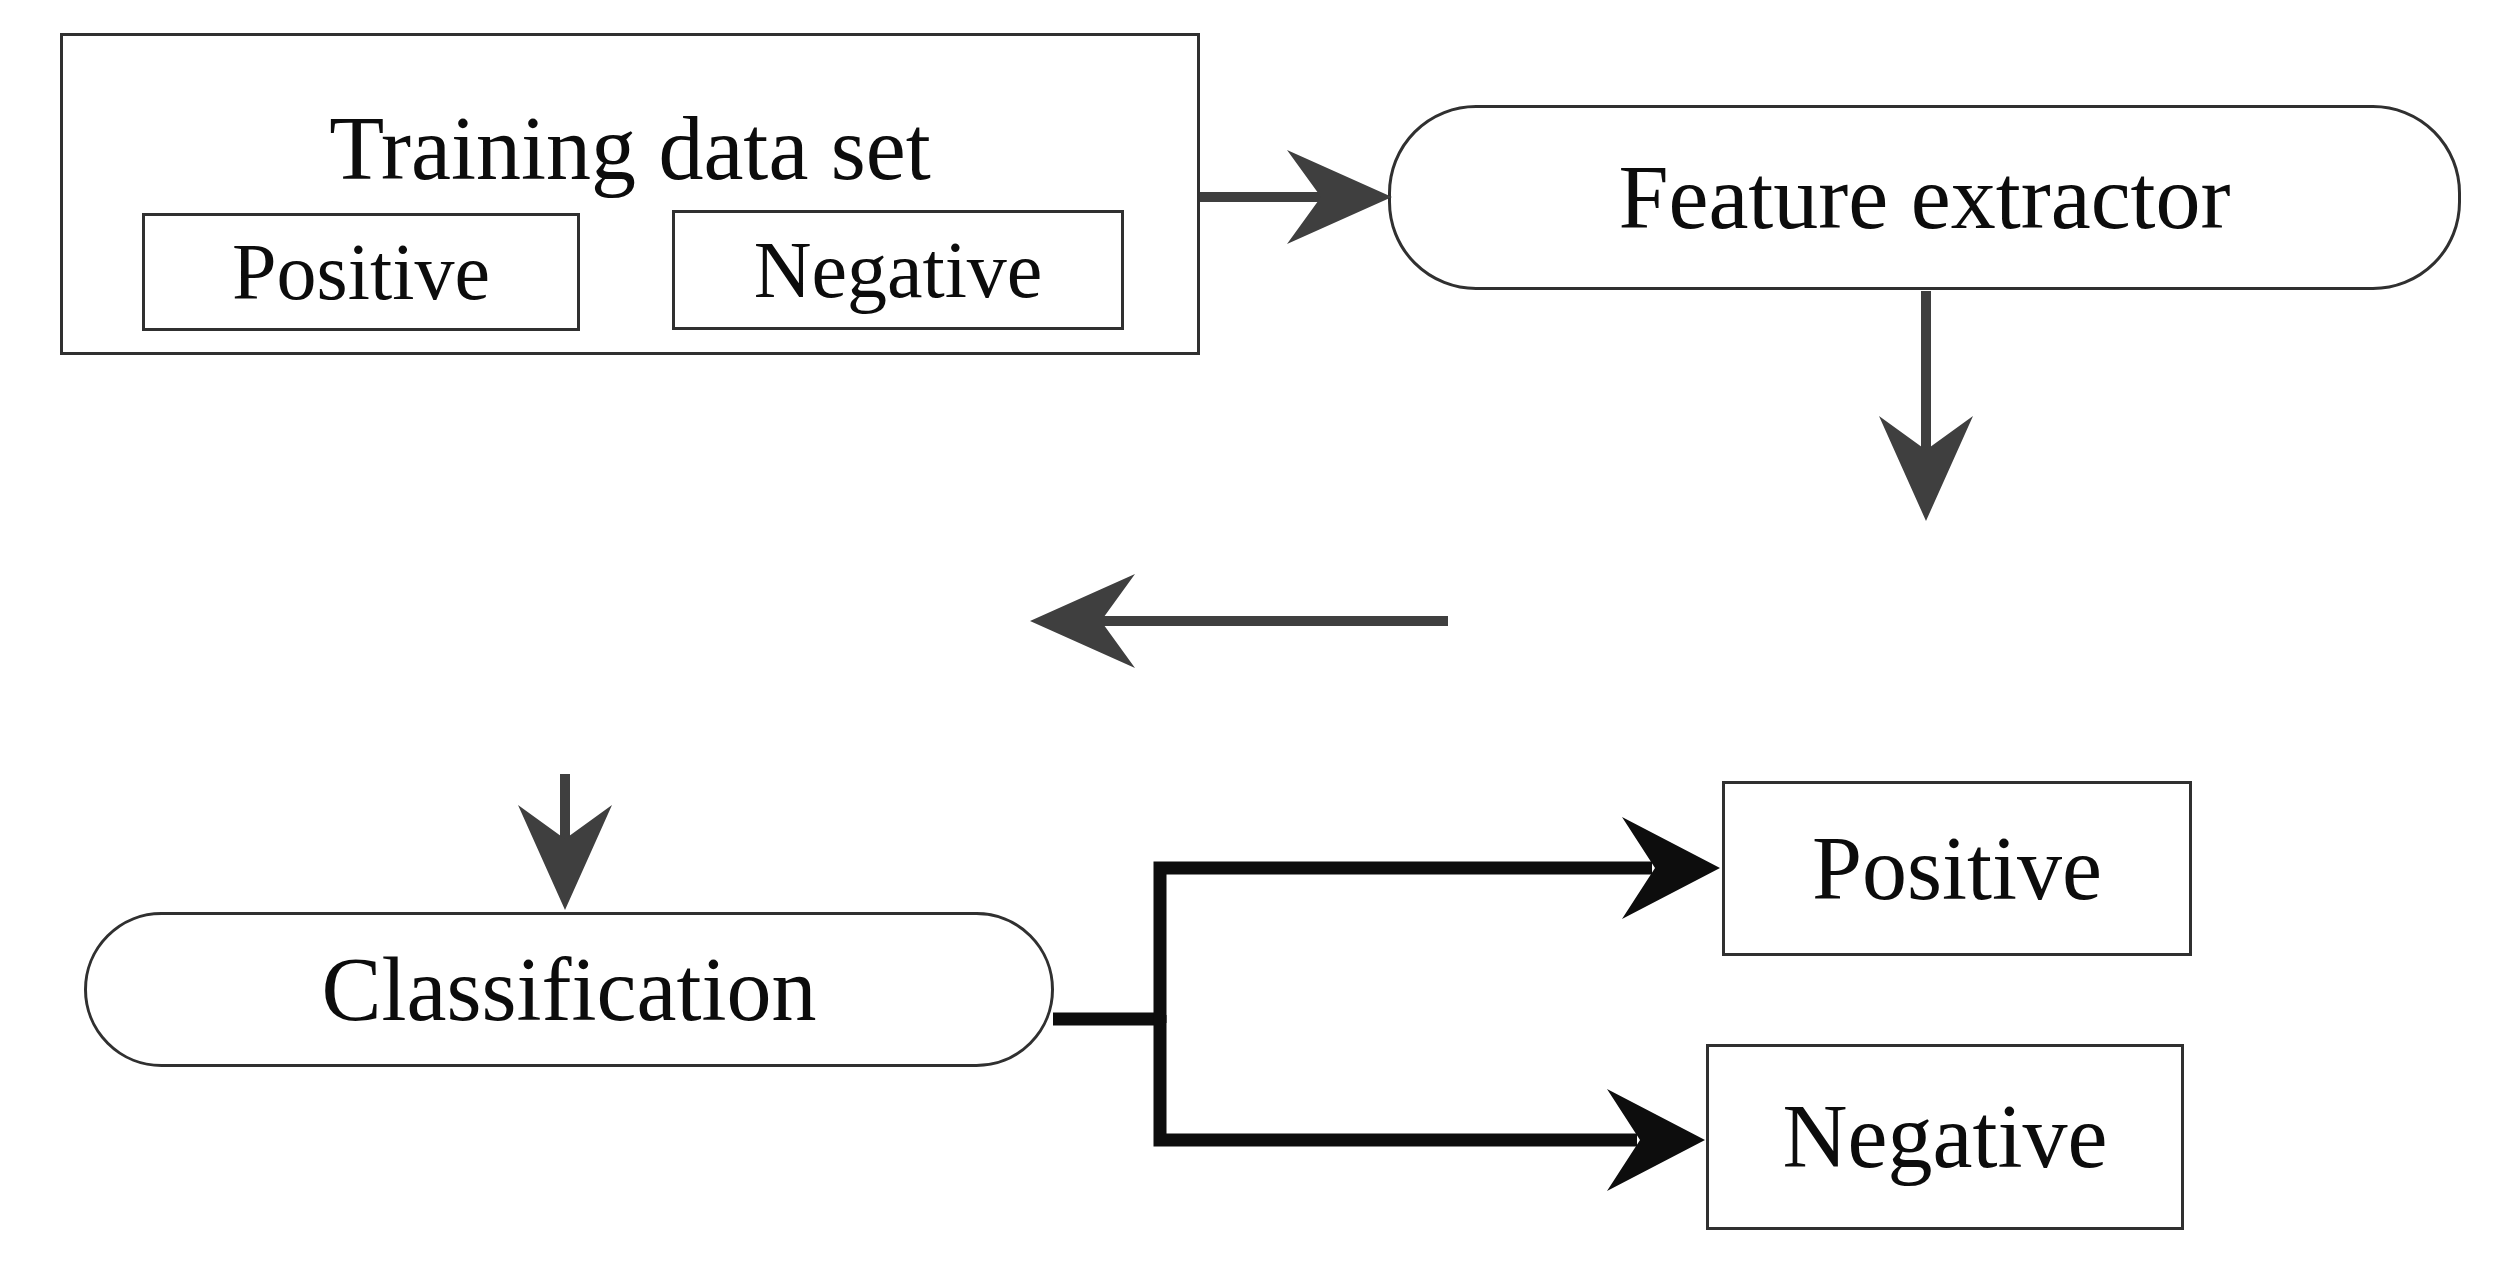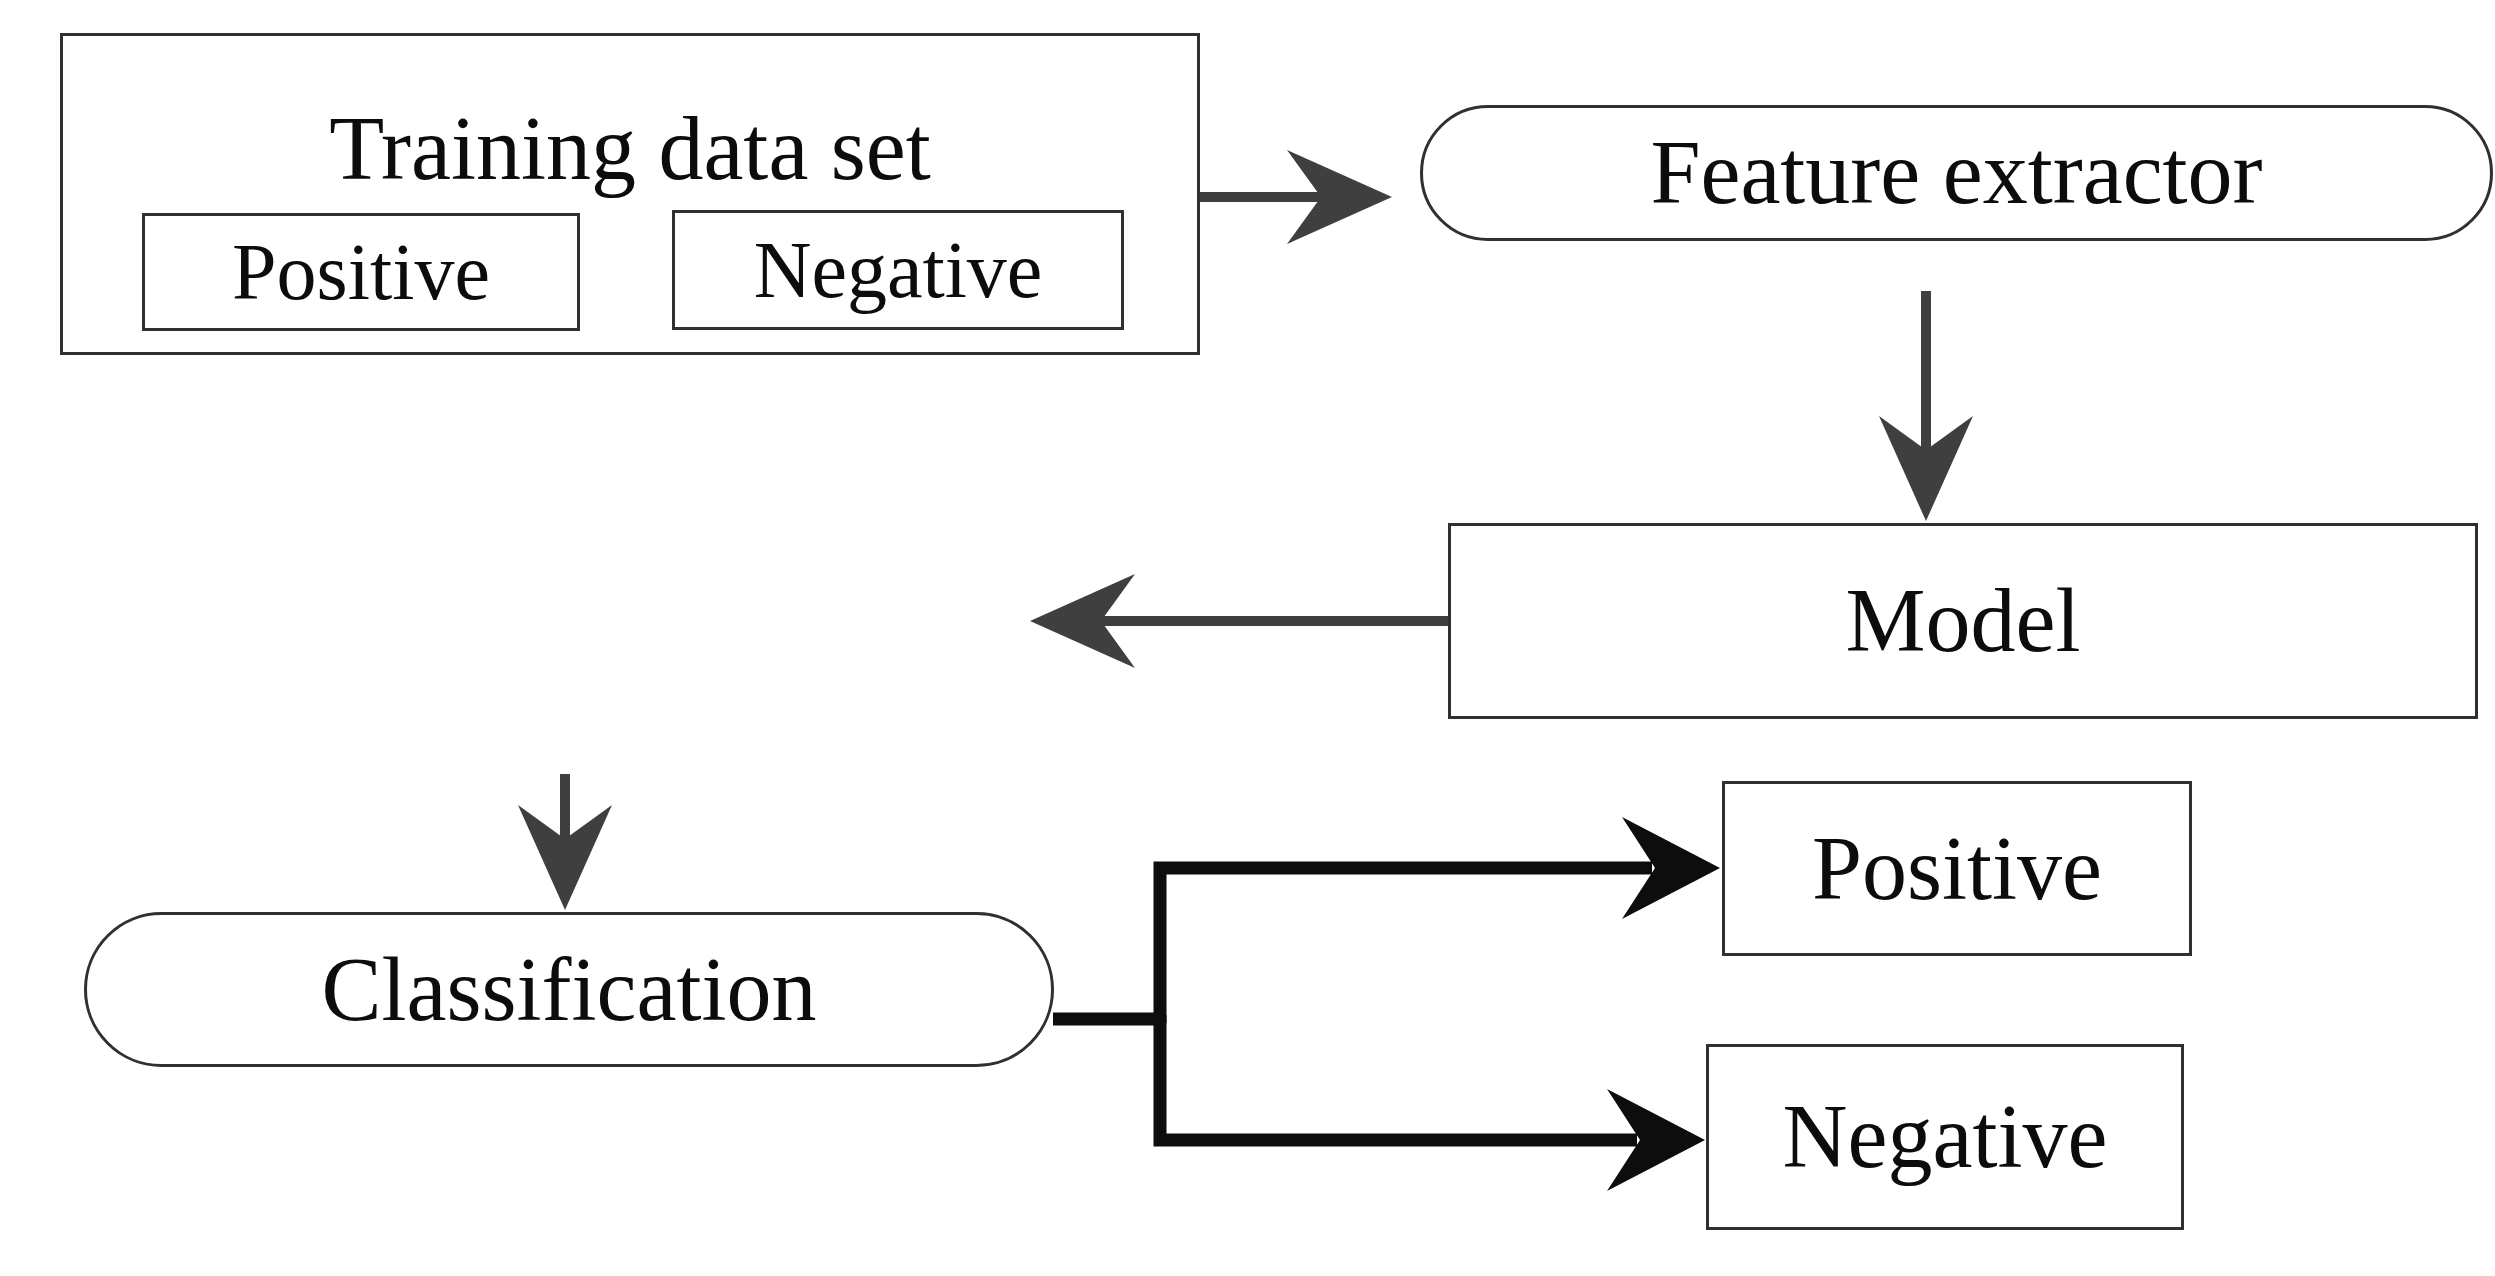--- a/index.html
+++ b/index.html
@@ -61,27 +61,24 @@
   <div class="node training" style="left:60px; top:33px; width:1140px; height:322px;">
     <div class="label">Training data set</div>
   </div>
   <div class="node" style="left:142px; top:213px; width:438px; height:118px;">
     <div class="label-sm">Positive</div>
   </div>
   <div class="node" style="left:672px; top:210px; width:452px; height:120px;">
     <div class="label-sm">Negative</div>
   </div>
 
-  <div class="node rounded" style="left:1420px; top:105px; width:1073px; height:136px;">
+  <div class="node rounded" style="left:1388px; top:105px; width:1073px; height:185px;">
     <div class="label">Feature extractor</div>
   </div>
 
-  <div class="node" style="left:1448px; top:523px; width:1030px; height:196px;">
-    <div class="label">Model</div>
-  </div>
 
 
   <div class="node rounded" style="left:84px; top:912px; width:970px; height:155px;">
     <div class="label">Classification</div>
   </div>
 
   <div class="node" style="left:1722px; top:781px; width:470px; height:175px;">
     <div class="label">Positive</div>
   </div>
 

